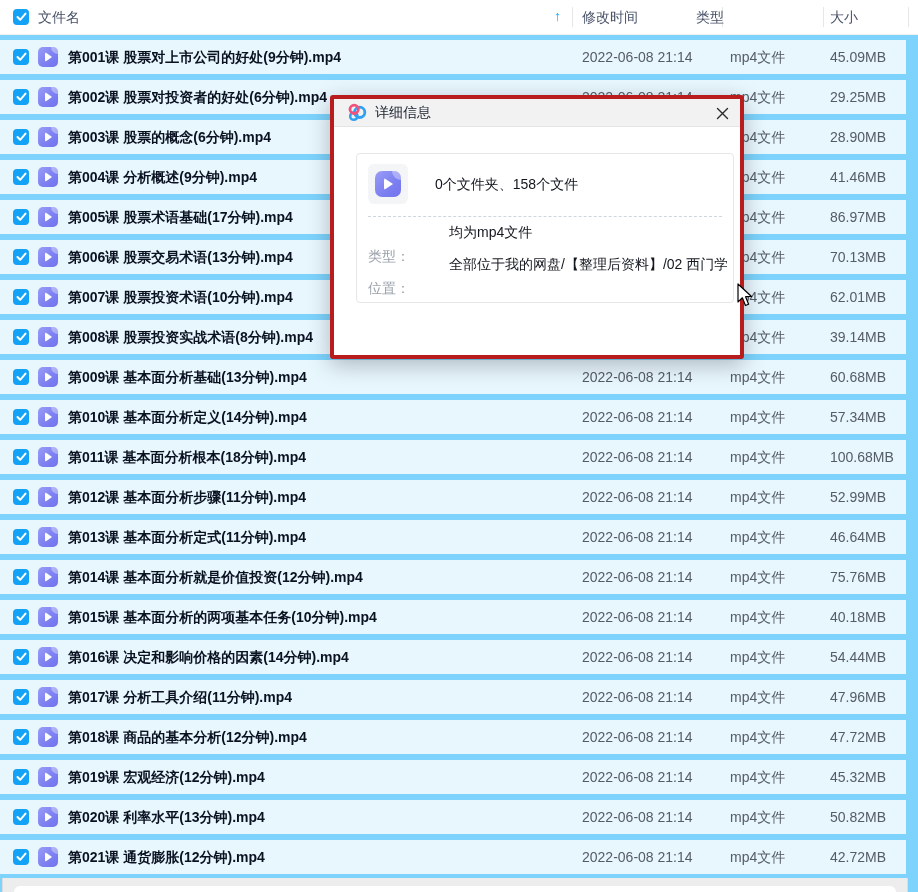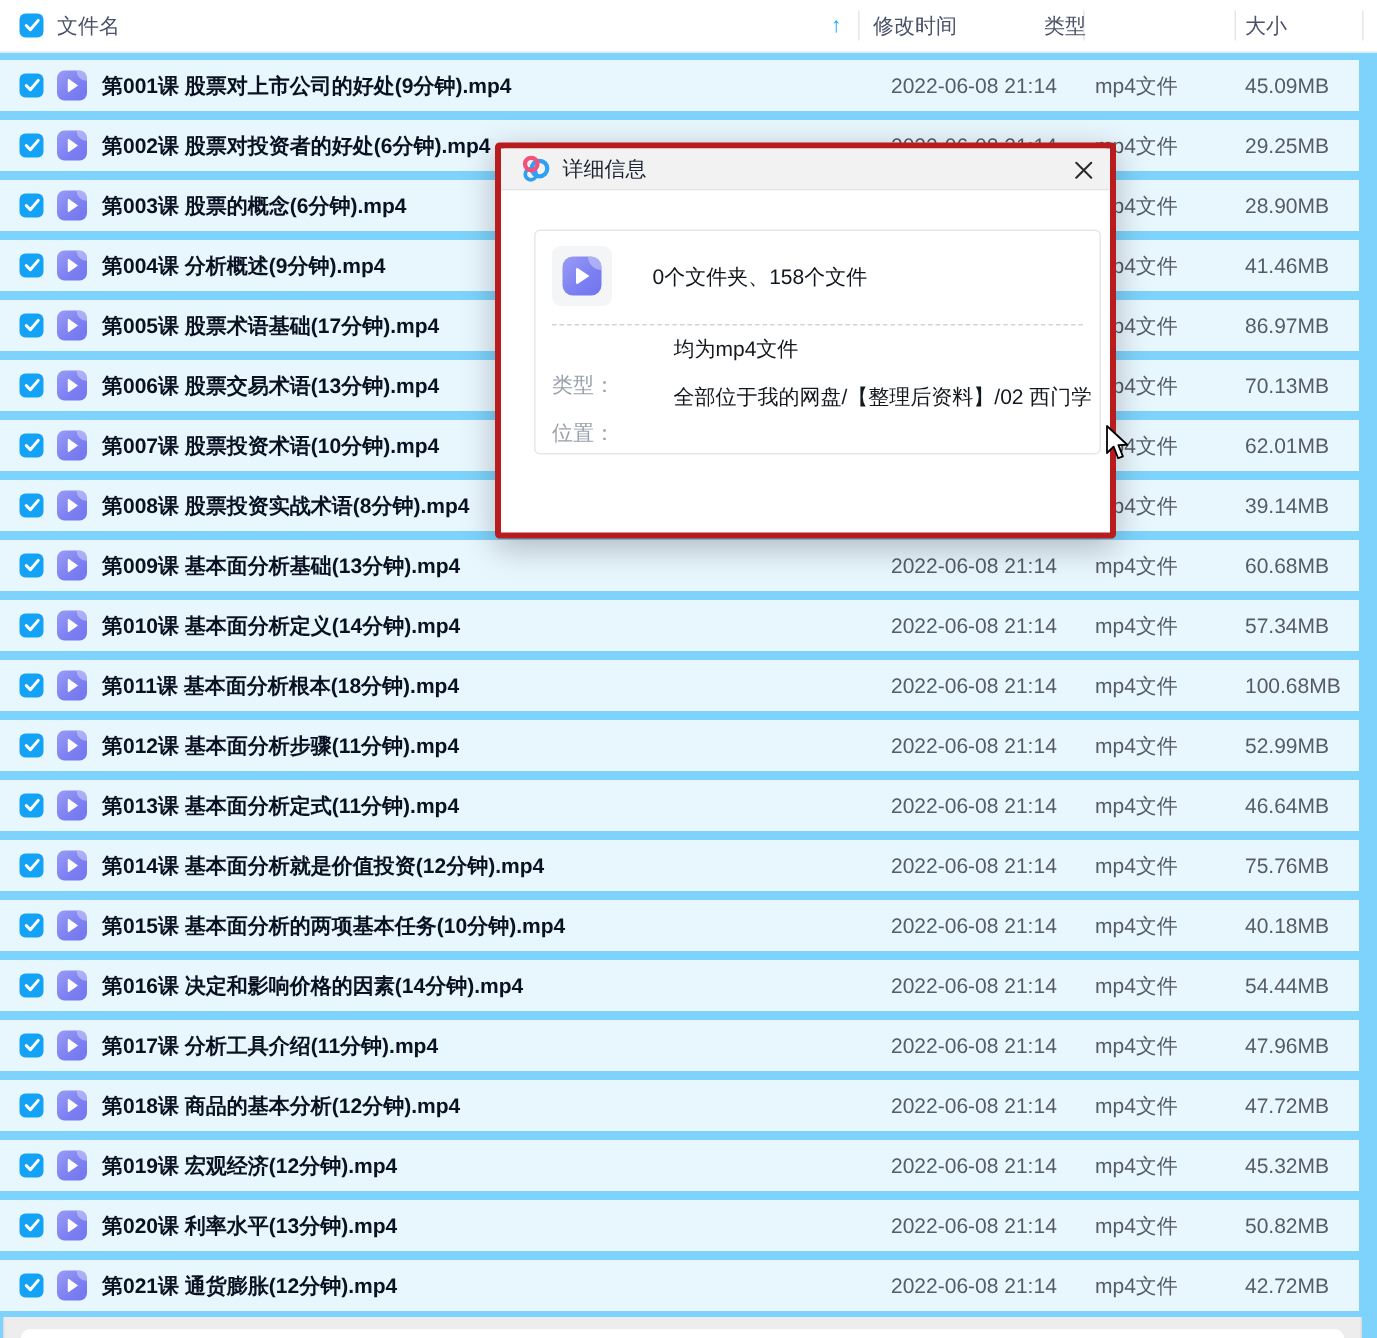--- a/index.html
+++ b/index.html
@@ -35,21 +35,21 @@
                border-left:7px solid #fff;border-top:5px solid transparent;
                border-bottom:5px solid transparent;border-radius:2px;}
 
   
   .rows{position:absolute;top:40px;left:0;width:918px;}
   .row{position:relative;width:906px;height:34px;background:#e8f6fe;margin-bottom:6px;}
   .row .vicon{left:38px;top:7px;}
   .row .txt{position:absolute;top:0;height:34px;line-height:34px;white-space:nowrap;}
   .f-name{left:68px;font-size:14px;font-weight:bold;color:#0a1222;}
   .f-date,.f-type,.f-size{font-size:14px;color:#555c66;}
-  .f-date{left:582px;margin-left:12px;}
+  .f-date{left:582px;}
   .f-type{left:730px;}
   .f-size{left:830px;}
 
   
   .bottom-strip{position:absolute;left:2px;top:878px;width:904px;height:14px;background:#ededed;
                 border-left:1px solid #dcdcdc;border-right:1px solid #dcdcdc;}
   .bottom-card{position:absolute;left:11px;top:8px;width:882px;height:6px;background:#fff;
                border-radius:8px 8px 0 0;}
 
   

